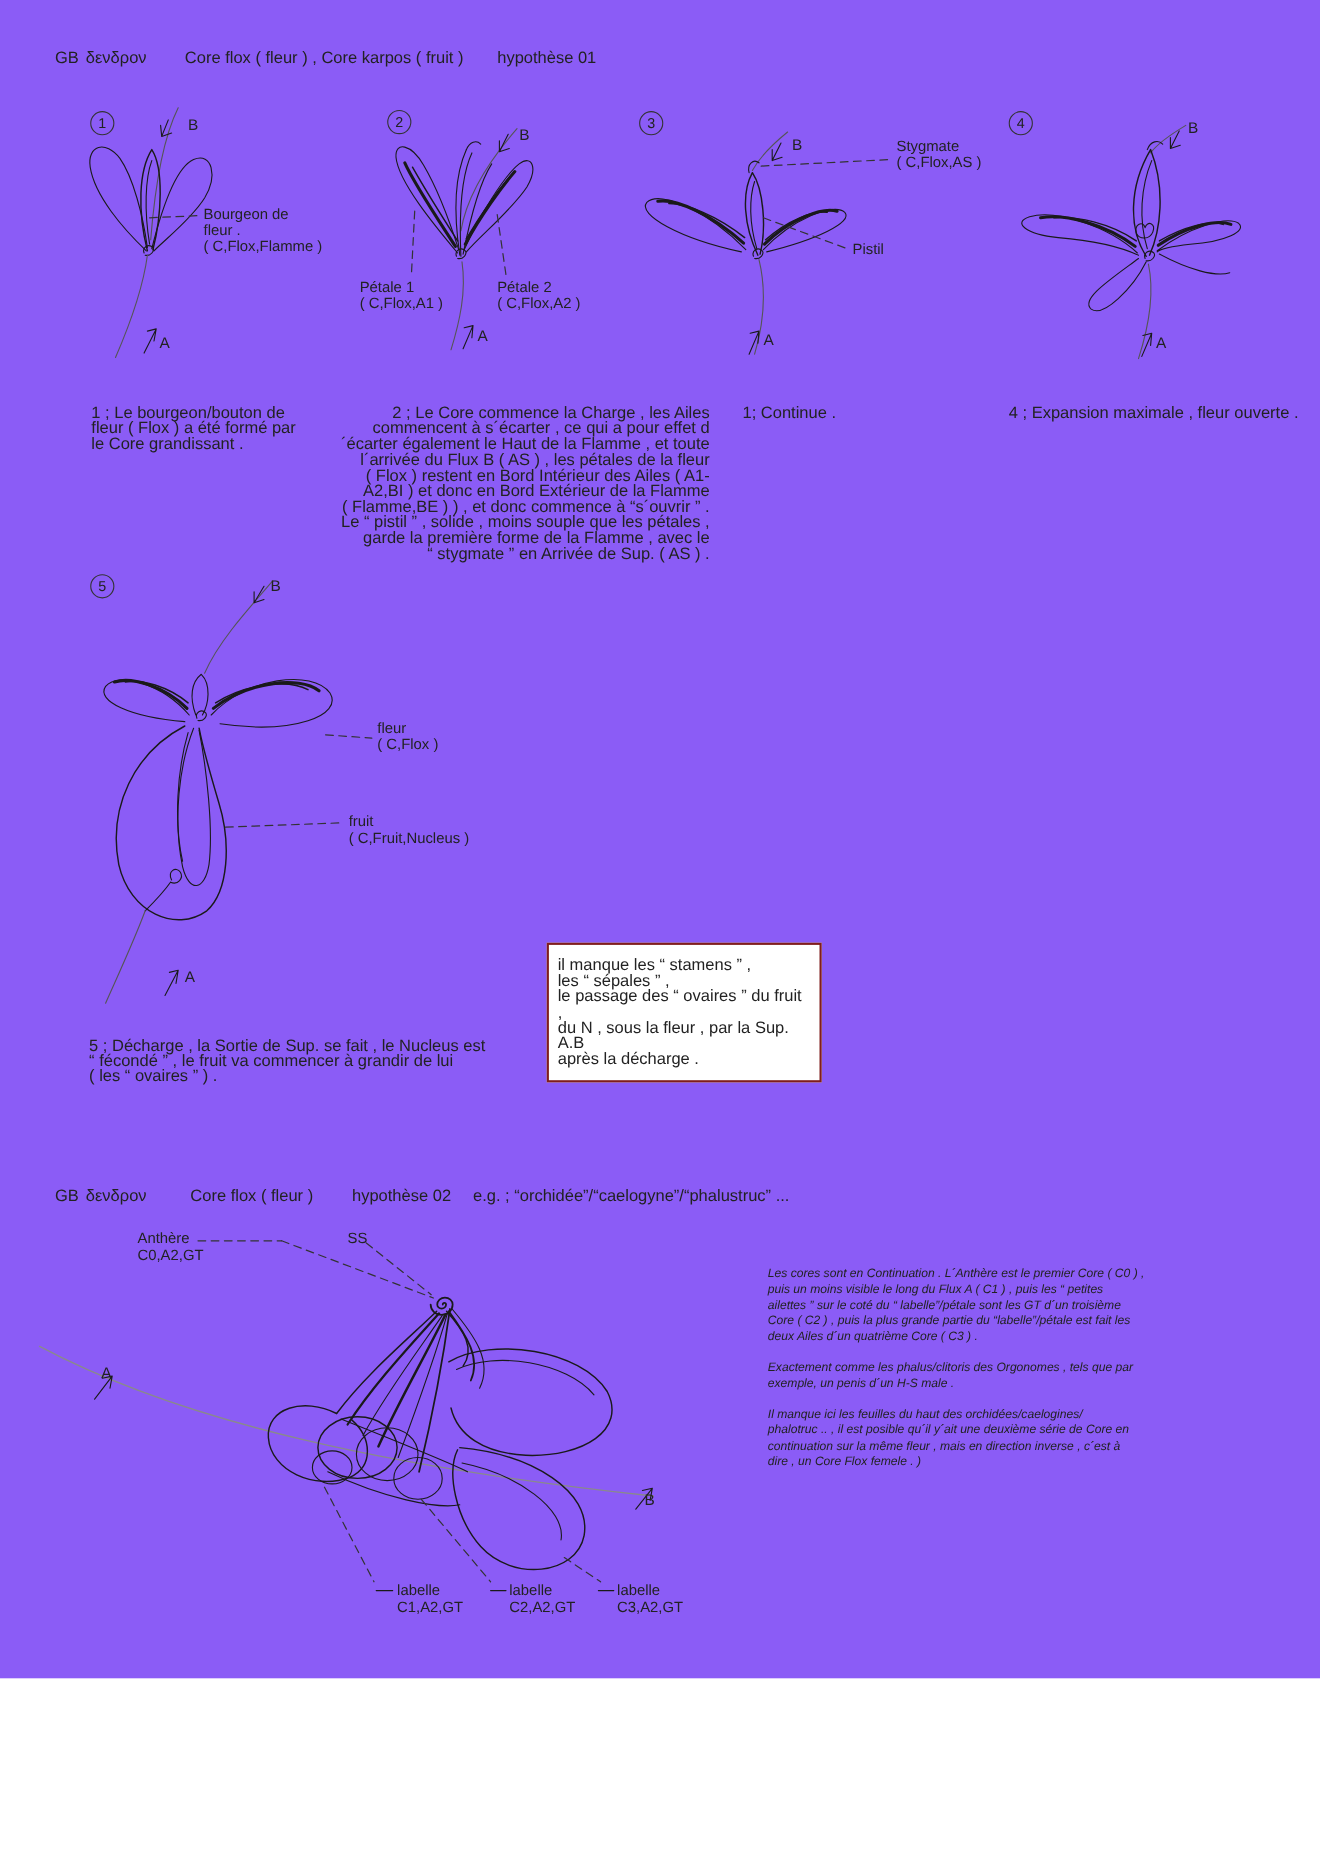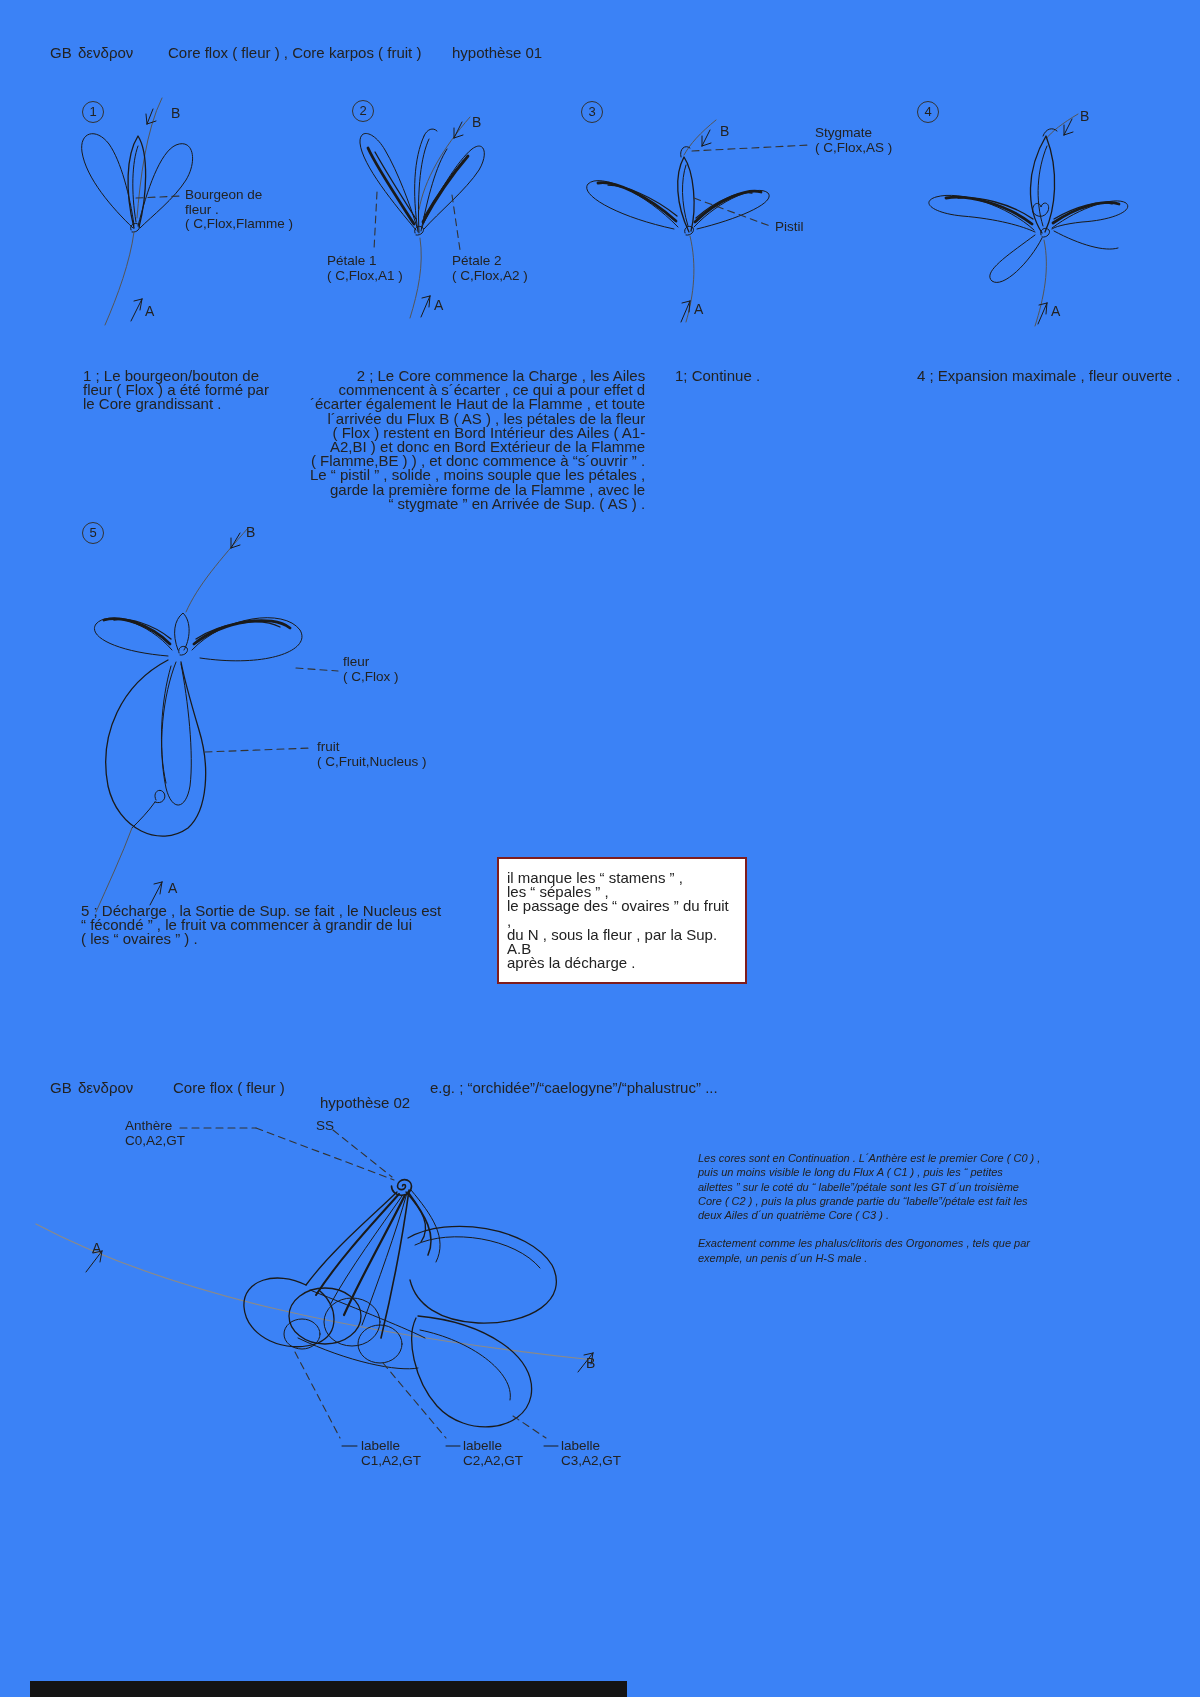--- a/index.html
+++ b/index.html
@@ -1,16 +1,16 @@
 <!DOCTYPE html>
 <html><head>
 <meta charset="utf-8">
 <style>
   html,body{margin:0;padding:0;background:#fff;}
-  #page{position:relative;width:1200px;height:1697px;background:#3b82f6;overflow:hidden;
+  #page{position:relative;width:1200px;height:1526px;background:#8b5cf6;overflow:hidden;
         font-family:"Liberation Sans", sans-serif;color:#222;}
   #art{position:absolute;left:0;top:0;}
   #art path, #art ellipse{fill:none;stroke:#1a1a1a;stroke-width:1;stroke-linecap:round;stroke-linejoin:round;}
   #art .s13{stroke-width:1.3}
   #art .s16{stroke-width:1.6}
   #art .s2{stroke-width:2}
   #art .s22{stroke-width:2.2}
   #art .s28{stroke-width:2.8}
   #art .lite{stroke:#555}
   #art .flux2{stroke:#8a8a8a;stroke-width:1.2}
@@ -211,35 +211,35 @@
   <span class="abs ab" style="left:1080px;top:108px;">B</span>
   <span class="abs ab" style="left:1051px;top:303px;">A</span>
   <div class="abs cap" style="left:917px;top:369px;">4 ; Expansion maximale , fleur ouverte .</div>
 
   <span class="abs ab" style="left:246px;top:524px;">B</span>
   <span class="abs ab" style="left:168px;top:880px;">A</span>
   <div class="abs lbl" style="left:343px;top:655px;">fleur
 ( C,Flox )</div>
   <div class="abs lbl" style="left:317px;top:740px;">fruit
 ( C,Fruit,Nucleus )</div>
-  <div class="abs cap" style="left:81px;top:904px;">5 ; Décharge , la Sortie de Sup. se fait , le Nucleus est
+  <div class="abs cap" style="left:81px;top:944px;">5 ; Décharge , la Sortie de Sup. se fait , le Nucleus est
 “ fécondé ” , le fruit va commencer à grandir de lui
 ( les “ ovaires ” ) .</div>
 
   <div class="abs notebox cap" style="left:497px;top:857px;">il manque les “ stamens ” ,
 les “ sépales ” ,
 le passage des “ ovaires ” du fruit ,
 du N , sous la fleur , par la Sup. A.B
 après la décharge .</div>
 
   <div class="abs hdr" style="left:50px;top:1079px;">
     <span style="position:absolute;left:0;">GB</span>
     <span style="position:absolute;left:28px;">δενδρον</span>
     <span style="position:absolute;left:123px;">Core flox ( fleur )</span>
-    <span style="position:absolute;left:270px;margin-top:15px;">hypothèse 02</span>
+    <span style="position:absolute;left:270px;">hypothèse 02</span>
     <span style="position:absolute;left:380px;">e.g. ; “orchidée”/“caelogyne”/“phalustruc” ...</span>
   </div>
 
   <div class="abs lbl" style="left:125px;top:1119px;">Anthère
 C0,A2,GT</div>
   <div class="abs lbl" style="left:316px;top:1119px;">SS</div>
   <span class="abs ab" style="left:92px;top:1240px;">A</span>
   <span class="abs ab" style="left:586px;top:1355px;">B</span>
   <div class="abs lbl" style="left:361px;top:1439px;">labelle
 C1,A2,GT</div>
@@ -249,17 +249,21 @@
 C3,A2,GT</div>
 
   <div class="abs" style="left:698px;top:1151px;width:475px;">
     <p class="para">Les cores sont en Continuation . L´Anthère est le premier Core ( C0 ) ,
 puis un moins visible le long du Flux A ( C1 ) , puis les “ petites
 ailettes ” sur le coté du “ labelle”/pétale sont les GT d´un troisième
 Core ( C2 ) , puis la plus grande partie du “labelle”/pétale est fait les
 deux Ailes d´un quatrième Core ( C3 ) .</p>
     <p class="para">Exactement comme les phalus/clitoris des Orgonomes , tels que par
 exemple, un penis d´un H-S male .</p>
+    <p class="para">Il manque ici les feuilles du haut des orchidées/caelogines/
+phalotruc .. , il est posible qu´il y´ait une deuxième série de Core en
+continuation sur la même fleur , mais en direction inverse , c´est à
+dire , un Core Flox femele . )</p>
   </div>
 
   <div class="abs blackbar" style="left:30px;top:1681px;width:597px;height:16px;"></div>
 
 </div>
 
 </body></html>

